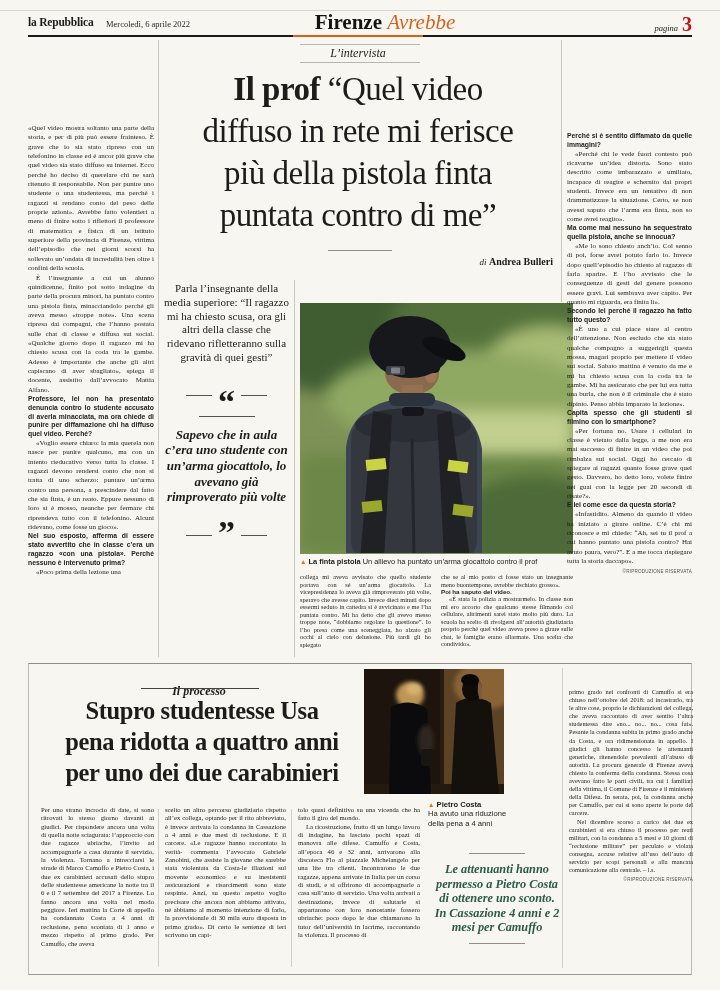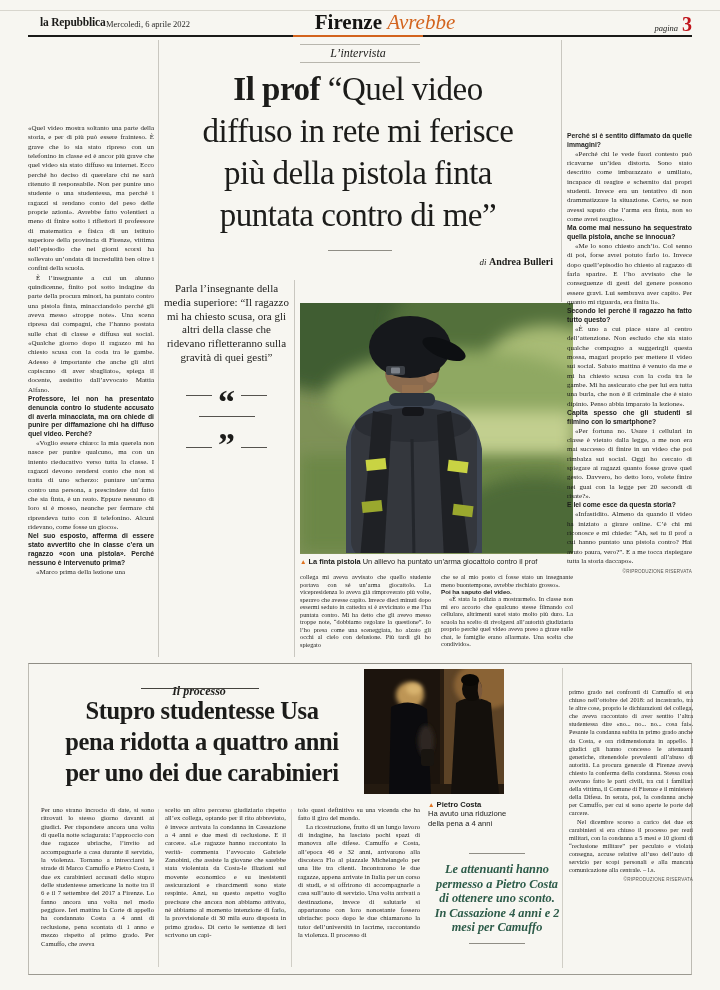--- a/index.html
+++ b/index.html
@@ -7,21 +7,21 @@
   body { background:#f7f6f1; font-family:"Liberation Serif", serif; color:#1c1c1a; }
   .page { position:relative; width:720px; height:990px; overflow:hidden; }
   .abs { position:absolute; }
 
   
   .hrule { background:#b8b6ae; height:1px; }
   .vrule { background:#c9c7c0; width:1px; }
 
   
   .top-edge { top:10px; left:0; width:720px; height:1px; background:#d8d6ce; }
-  .masthead { top:16px; left:28px; font-size:11.5px; font-weight:bold; letter-spacing:-.2px;margin-left:12px; }
+  .masthead { top:16px; left:28px; font-size:11.5px; font-weight:bold; letter-spacing:-.2px; }
   .hdate { top:19px; left:106px; font-size:8.5px; color:#2a2a28; }
   .section-title { top:10px; left:265px; width:240px; text-align:center; font-size:21px; }
   .section-title .city { font-weight:bold; color:#141412; }
   .section-title .accent { font-style:italic; color:#d3641e; }
   .page-ind { top:13px; left:560px; width:132px; text-align:right; }
   .page-ind .plabel { font-style:italic; font-size:8.5px; }
   .page-ind .pnum { font-weight:bold; font-size:20px; color:#c0151c; }
   .head-rule { top:35px; left:28px; width:664px; height:2px; background:#1a1a18; }
   .head-rule-accent { top:35px; left:293px; width:130px; height:2px; background:#d3641e; }
 
@@ -130,31 +130,32 @@
   <div class="abs vrule vr1"></div>
   <div class="abs vrule vr2"></div>
   <div class="abs vrule vr3"></div>
 
   <div class="abs col1 colstack">
     <div class="blk">«Quel video mostra soltanto una parte della storia, e per di più può essere frainteso. È grave che io sia stato ripreso con un telefonino in classe ed è ancor più grave che quel video sia stato diffuso su internet. Ecco perché ho deciso di querelare chi ne sarà ritenuto il responsabile. Non per punire uno studente o una studentessa, ma perché i ragazzi si rendano conto del peso delle proprie azioni». Avrebbe fatto volentieri a meno di finire sotto i riflettori il professore di matematica e fisica di un istituto superiore della provincia di Firenze, vittima dell’episodio che nei giorni scorsi ha sollevato un’ondata di incredulità ben oltre i confini della scuola.</div>
     <div class="blk">È l’insegnante a cui un alunno quindicenne, finito poi sotto indagine da parte della procura minori, ha puntato contro una pistola finta, minacciandolo perché gli aveva messo «troppe note». Una scena ripresa dai compagni, che l’hanno postata sulle chat di classe e diffusa sui social. «Qualche giorno dopo il ragazzo mi ha chiesto scusa con la coda tra le gambe. Adesso è importante che anche gli altri capiscano di aver sbagliato», spiega il docente, assistito dall’avvocato Mattia Alfano.</div>
     <div class="blk q">Professore, lei non ha presentato denuncia contro lo studente accusato di averla minacciata, ma ora chiede di punire per diffamazione chi ha diffuso quel video. Perché?</div>
     <div class="blk">«Voglio essere chiaro: la mia querela non nasce per punire qualcuno, ma con un intento rieducativo verso tutta la classe. I ragazzi devono rendersi conto che non si tratta di uno scherzo: puntare un’arma contro una persona, a prescindere dal fatto che sia finta, è un reato. Eppure nessuno di loro si è mosso, neanche per fermare chi riprendeva tutto con il telefonino. Alcuni ridevano, come fosse un gioco».</div>
     <div class="blk q">Nel suo esposto, afferma di essere stato avvertito che in classe c’era un ragazzo «con una pistola». Perché nessuno è intervenuto prima?</div>
-    <div class="blk">«Marco prima della lezione una</div>
+    <div class="blk">«Poco prima della lezione una</div>
   </div>
 
   <div class="abs midcol">
     <div class="standfirst">Parla l’insegnante della media superiore: “Il ragazzo mi ha chiesto scusa, ora gli altri della classe che ridevano rifletteranno sulla gravità di quei gesti”</div>
     <div class="q-ornament">
       <span class="dash"></span>
         <span class="glyph">“</span>
         <span class="dash"></span>
     </div>
     <div class="midrule"></div>
+    <div class="pullq">Sapevo che in aula c’era uno studente con un’arma giocattolo, lo avevano già rimproverato più volte</div>
     <div class="q-ornament close">
       <span class="dash"></span>
         <span class="glyph">”</span>
         <span class="dash"></span>
     </div>
   </div>
 
   <div class="abs photo1">
     <svg viewBox="0 0 273 250" width="273" height="250">
       <defs>

